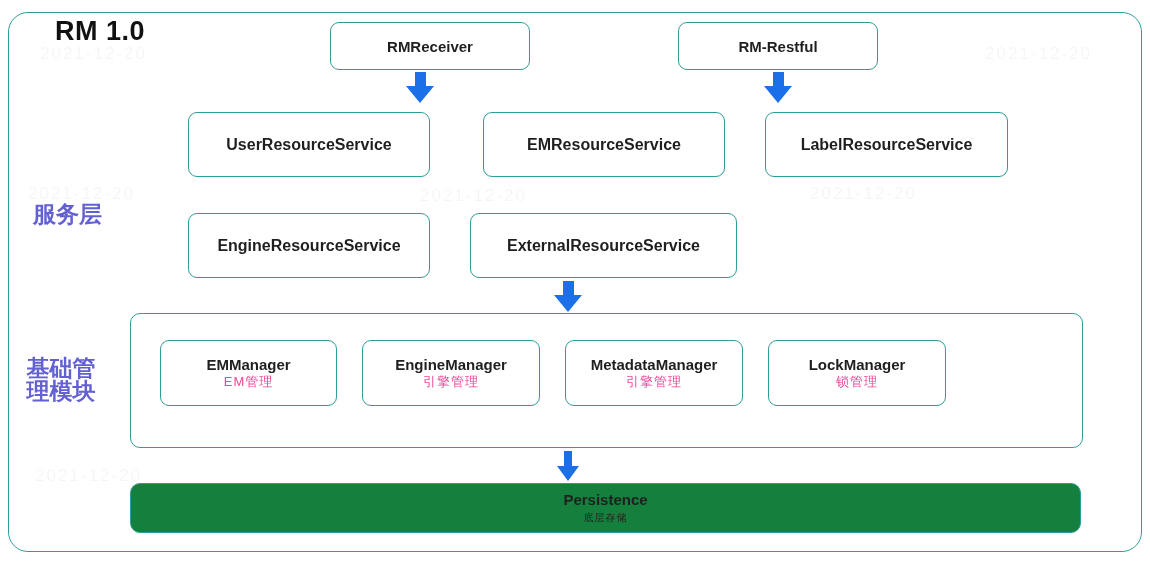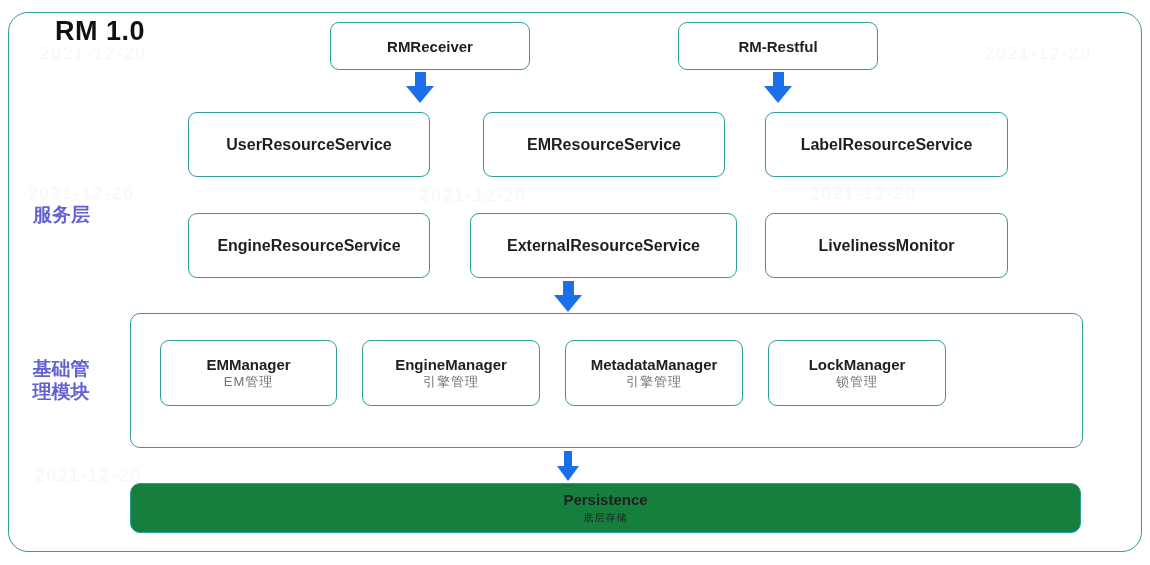--- a/index.html
+++ b/index.html
@@ -17,23 +17,23 @@
   }
   .node{
     position:absolute;border:1.4px solid #2f9e99;border-radius:9px;background:#fff;
     display:flex;align-items:center;justify-content:center;text-align:right;
     box-sizing:border-box;
   }
   .node-top{height:48px;font-size:15px;font-weight:bold;}
   .node-service{height:65px;font-size:16px;font-weight:bold;}
   .node-mgr{height:66px;flex-direction:column;}
   .node-mgr .mgr-name{font-size:15px;font-weight:bold;}
-  .node-mgr .mgr-desc{font-size:13px;letter-spacing:1px;color:#737373;}
+  .node-mgr .mgr-desc{font-size:13px;letter-spacing:1px;color:#ec4899;}
   .layer-label{
-    position:absolute;color:#6361d2;font-weight:bold;font-size:19px;line-height:23px;
+    position:absolute;color:#6361d2;font-weight:bold;font-size:23px;line-height:23px;
     text-align:center;
   }
   .container-box{
     position:absolute;border:1.4px solid #2f9e99;border-radius:10px;background:#fff;
   }
   .arrow{position:absolute;width:28px;}
   .arrow .stem{width:11px;height:14px;background:#1b6fe8;margin:0 auto;}
   .arrow .head{
     width:0;height:0;margin:0 auto;
     border-left:14px solid transparent;border-right:14px solid transparent;
@@ -101,23 +101,20 @@
   <div class="node node-service" style="left:765px;top:112px;width:243px">
     <span>LabelResourceService</span>
   </div>
 
   <div class="node node-service" style="left:188px;top:213px;width:242px">
     <span>EngineResourceService</span>
   </div>
   <div class="node node-service" style="left:470px;top:213px;width:267px">
     <span>ExternalResourceService</span>
   </div>
-  <div class="node node-service" style="left:765px;top:213px;width:243px">
-    <span>LivelinessMonitor</span>
-  </div>
 
   <div class="arrow" style="left:554px;top:281px">
     <div class="stem"></div>
       <div class="head"></div>
   </div>
 
   <div class="layer-label" style="left:24px;top:357px;width:74px">
     <div>基础管</div>
     <div>理模块</div>
   </div>

